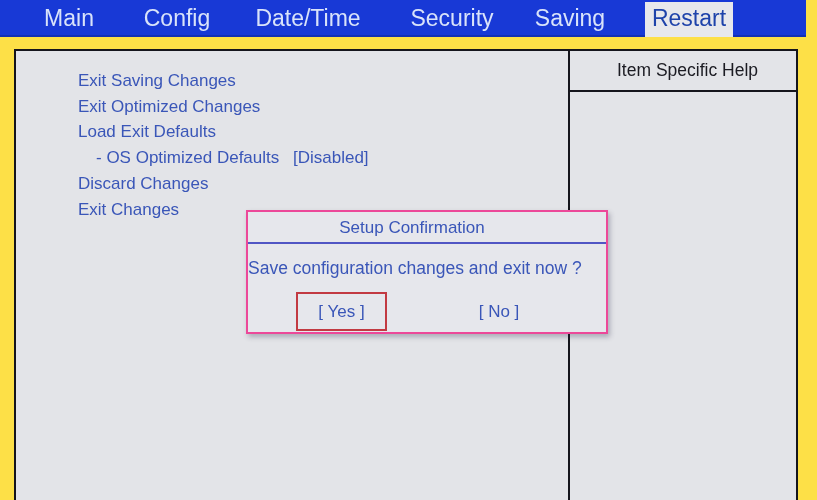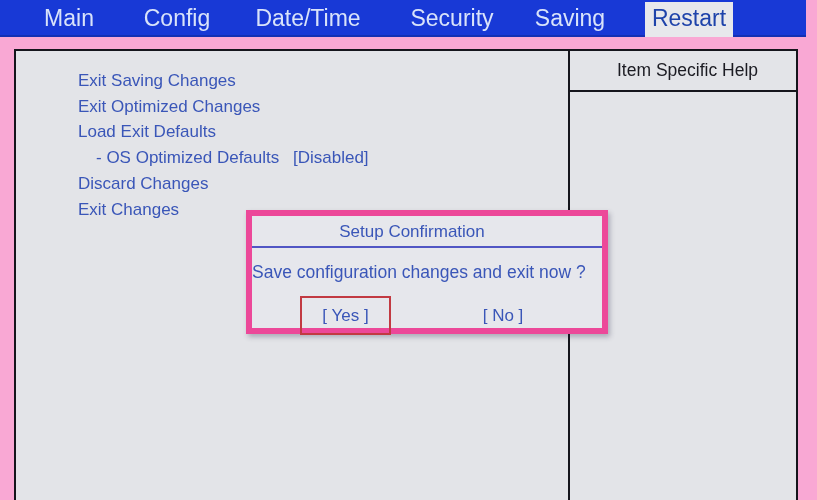--- a/index.html
+++ b/index.html
@@ -4,21 +4,21 @@
 <style>
   html, body {
     margin: 0;
     padding: 0;
     background: #dfe0e4;
   }
   .stage {
     position: relative;
     width: 817px;
     height: 500px;
-    background: #f9a8d4;
+    background: #fde047;
     font-family: "Liberation Sans", sans-serif;
     overflow: hidden;
     -webkit-font-smoothing: antialiased;
   }
   
   .topbar {
     position: absolute;
     left: 0;
     top: 0;
     width: 806px;
@@ -110,21 +110,21 @@
   }
   
   .dialog {
     position: absolute;
     left: 246px;
     top: 210px;
     width: 362px;
     height: 124px;
     box-sizing: border-box;
     background: #e6e7ec;
-    border: 6px solid #ec4899;
+    border: 2px solid #ec4899;
     box-shadow: 2px 3px 5px rgba(40, 40, 70, 0.30);
   }
   .dialog-title {
     height: 30px;
     line-height: 31px;
     border-bottom: 2px solid #5156c4;
     text-align: center;
     padding-right: 30px;
     color: #3a56b8;
     font-size: 17px;

